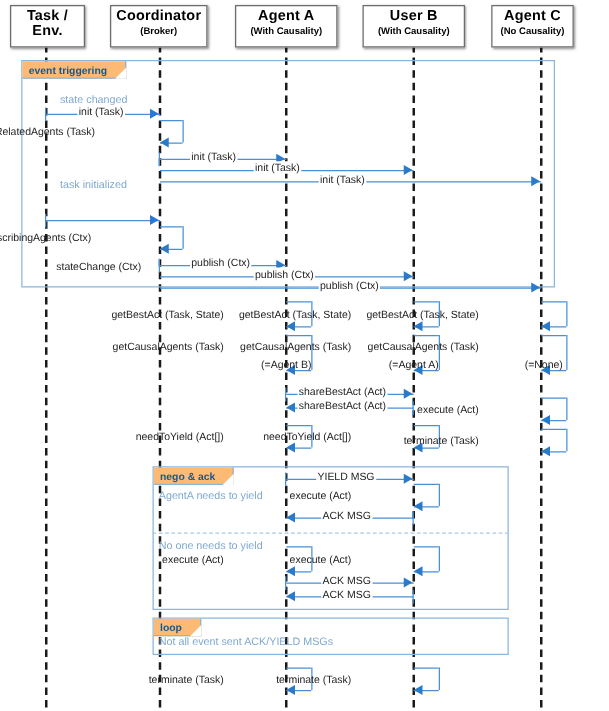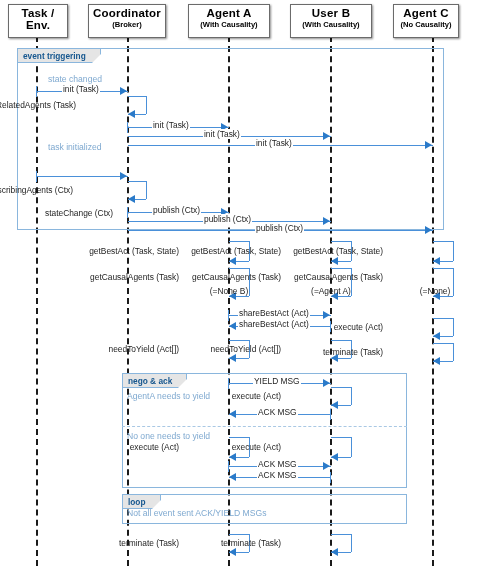--- a/index.html
+++ b/index.html
@@ -20,21 +20,21 @@
   .lifeline{
     position:absolute;width:0;border-left:2px dashed #1a1a1a;
   }
 
   
   .frag{position:absolute;box-sizing:border-box;border:1px solid #8ab6dd;background:transparent;}
   .fraglabel{
     position:absolute;box-sizing:border-box;
     border-right:1px solid #8ab6dd;border-bottom:1px solid #8ab6dd;
     color:#16578f;font-size:8.3px;font-weight:bold;
-    padding:2px 14px 2px 5px;background:#e5e5e5;white-space:nowrap;
+    padding:2px 14px 2px 5px;background:#fdba74;white-space:nowrap;
   }
   .fraglabel::after{
     content:"";position:absolute;right:-1px;bottom:-1px;
     width:0;height:0;border-style:solid;border-width:0 0 9px 9px;
     border-color:transparent transparent #ffffff transparent;
   }
   .guard{
     position:absolute;color:#7fa9d0;font-size:8.6px;white-space:nowrap;background:transparent;
   }
   .divider{position:absolute;border-top:1px dashed #a9c8e4;height:0;}
@@ -244,21 +244,21 @@
       </div>
       <div class="arrow left" style="left: 229px; top: 548px;"></div>
       <div class="mlabel nb" style="top: 538px; left: 180px; transform: translateX(-100%);">terminate (Task)</div>
       <div class="self" style="left: 331px; top: 534px; width: 20px; height: 18px;">
         <div class="st" style="width: 20px;"></div>
         <div class="sr" style="left: 20px; height: 18px;"></div>
         <div class="sb" style="top: 18px; width: 20px;"></div>
       </div>
       <div class="arrow left" style="left: 331px; top: 548px;"></div>
       <div class="mlabel nb" style="top: 538px; left: 282px; transform: translateX(-100%);">terminate (Task)</div>
-      <div class="mlabel nb" style="left: 229px; top: 286px; transform: translateX(-50%);">(=None B)</div>
+      <div class="mlabel nb" style="left: 229px; top: 286px; transform: translateX(-50%);">(=Agent B)</div>
       <div class="mlabel nb" style="left: 331px; top: 286px; transform: translateX(-50%);">(=Agent A)</div>
       <div class="mlabel nb" style="left: 435px; top: 286px; transform: translateX(-50%);">(=None)</div>
     </div>
   <div id="heads">
       <div class="head" style="left: 8px; top: 4px; width: 60px; height: 34px;">
         <div class="t1">Task /</div>
         <div class="t1">Env.</div>
       </div>
       <div class="head" style="left: 88px; top: 4px; width: 78px; height: 34px;">
         <div class="t1">Coordinator</div>

